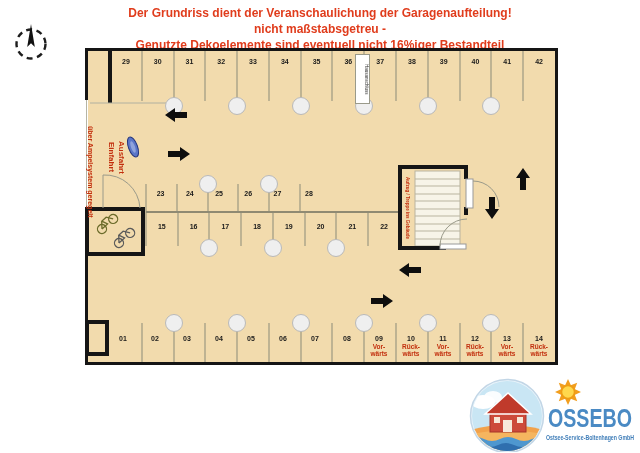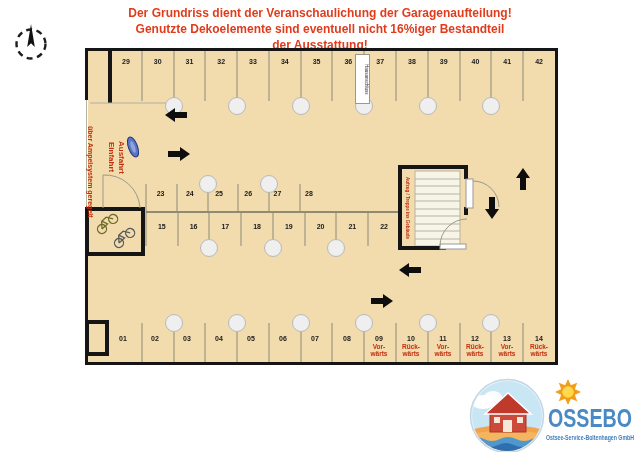--- a/index.html
+++ b/index.html
@@ -41,20 +41,21 @@
   
   .logo{position:absolute;left:462px;top:376px;}
 </style>
 </head>
 <body>
 
 <div class="canvas">
 
   <div class="disclaimer">
     <div>Der Grundriss dient der Veranschaulichung der Garagenaufteilung!</div>
+    <div>nicht maßstabsgetreu -</div>
     <div>Genutzte Dekoelemente sind eventuell nicht 16%iger Bestandteil</div>
     <div>der Ausstattung!</div>
   </div>
 
   <svg class="compass" width="46" height="46" viewBox="0 0 46 46">
     <circle cx="23" cy="24" r="14.5" fill="none" stroke="#1d1d1d" stroke-width="2.4" stroke-dasharray="6 4.5"></circle>
     <polygon points="23,4 19.2,27 23,23.2 26.8,27" fill="#111"></polygon>
   </svg>
 
   <div class="plan">

